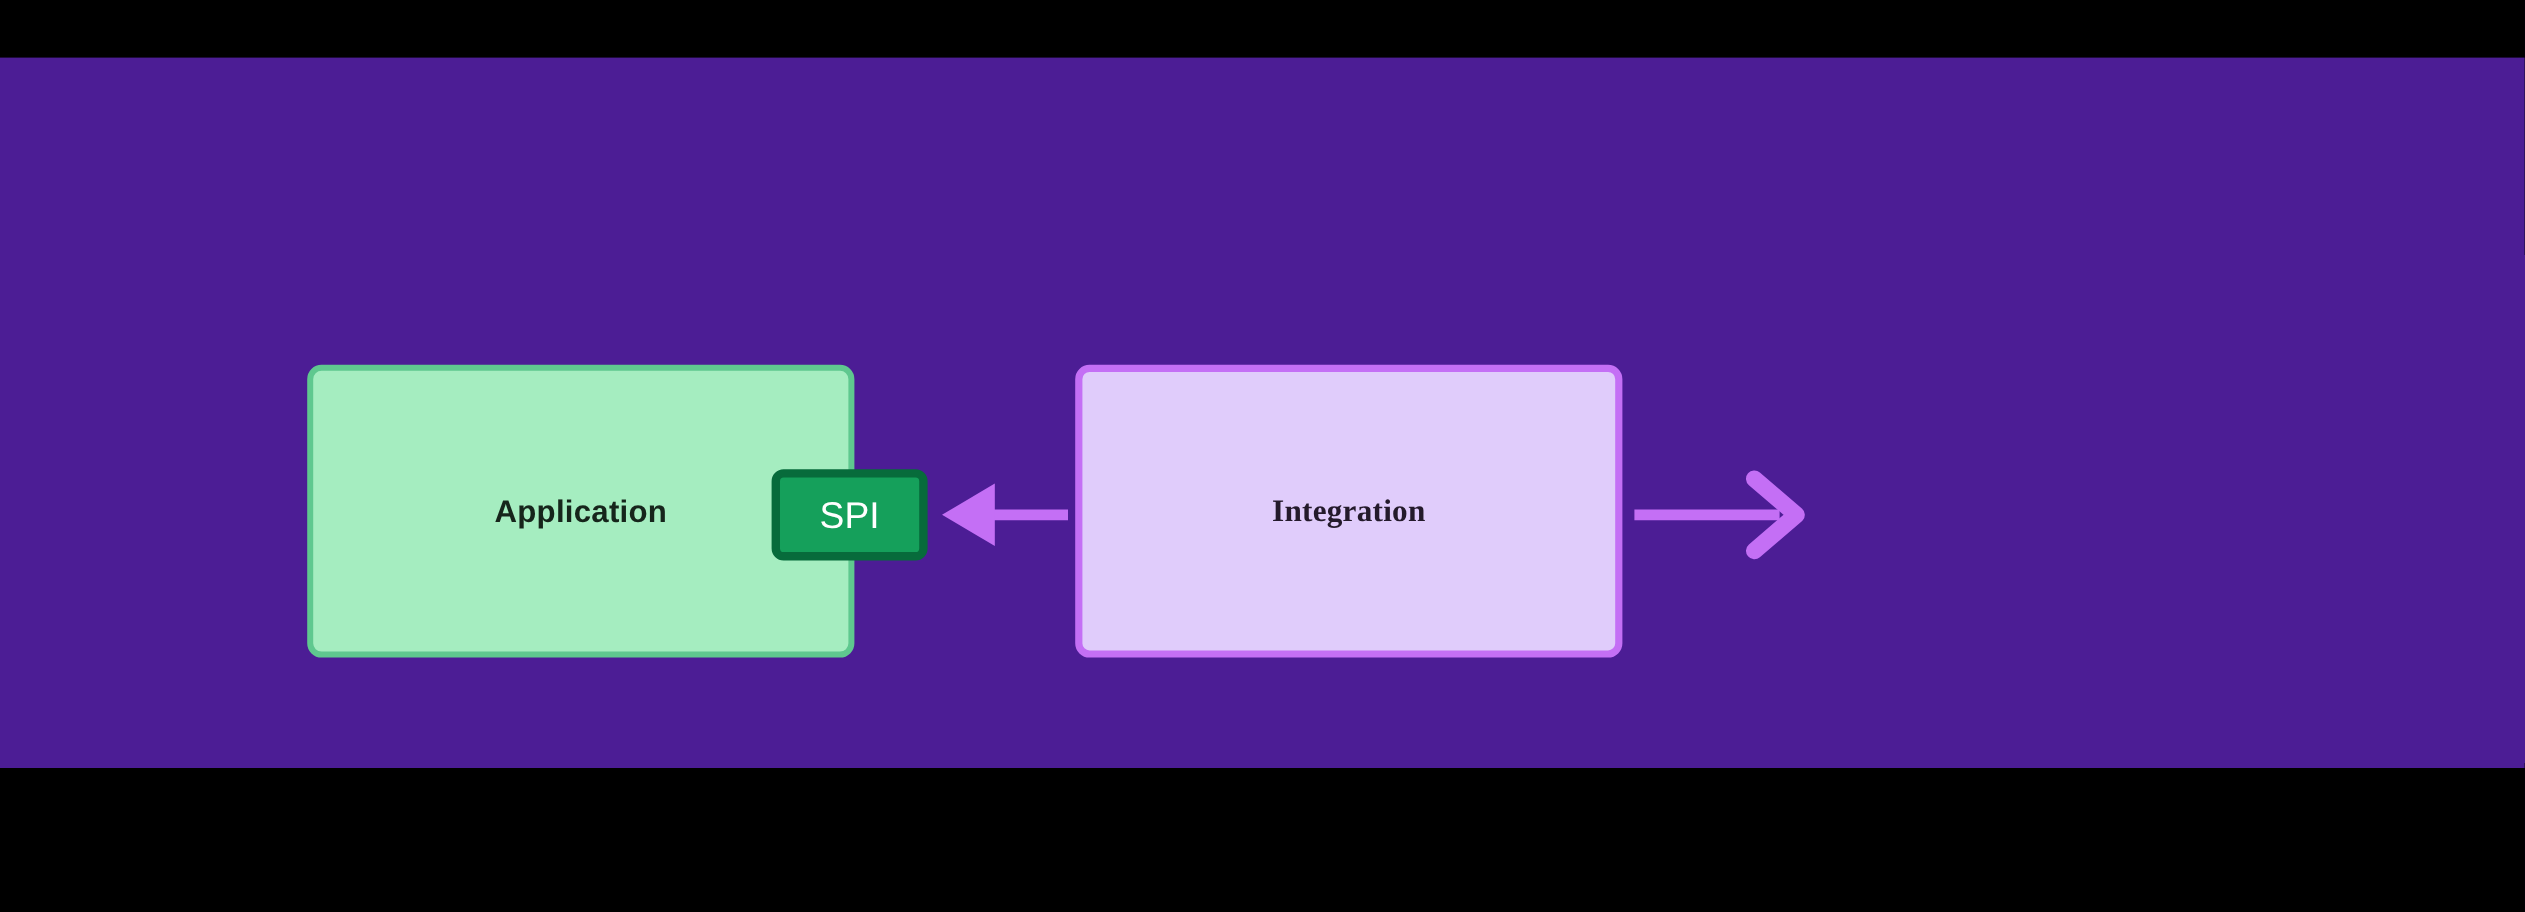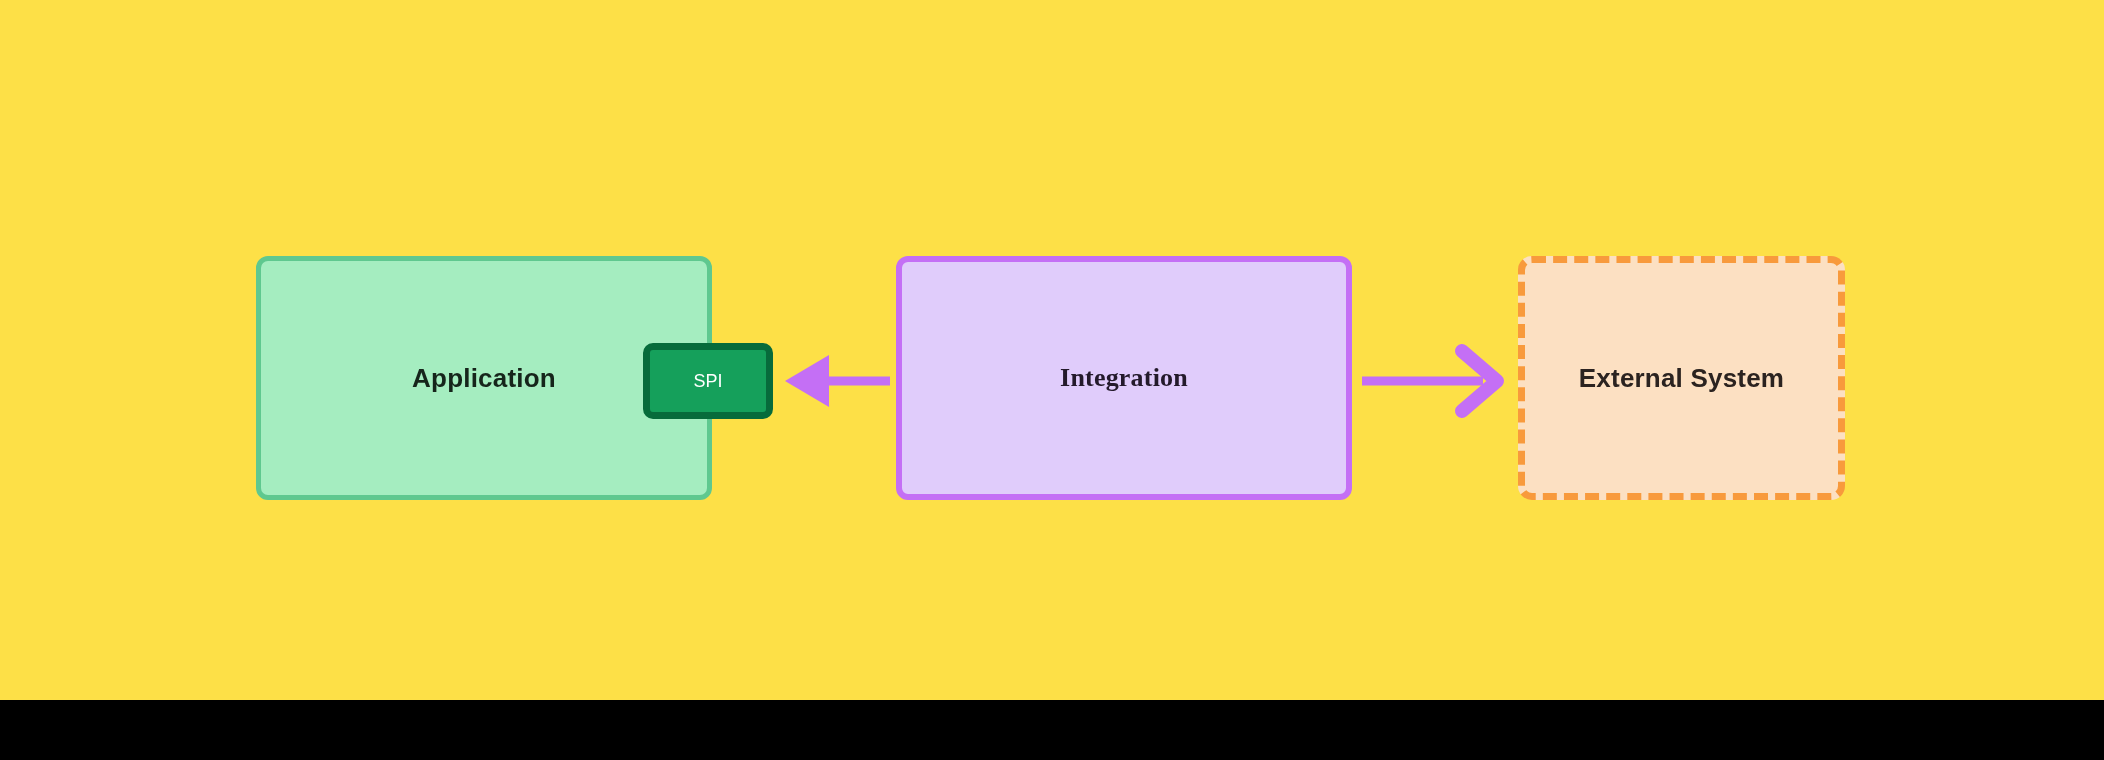--- a/index.html
+++ b/index.html
@@ -12,22 +12,23 @@
     width: 2104px;
     height: 760px;
     overflow: hidden;
     font-family: "Liberation Sans", sans-serif;
     -webkit-font-smoothing: antialiased;
   }
 
   #diagram-canvas {
     position: relative;
     width: 2104px;
-    height: 700px;
-    background: #fde047;
+    height: 592px;
+    background: #4c1d95;
+    margin-top: 48px;
   }
 
   
   .node {
     position: absolute;
     box-sizing: border-box;
     display: flex;
     align-items: center;
     justify-content: center;
     border-radius: 12px;
@@ -86,21 +87,21 @@
     background: #15A05B;
     border: 7px solid #076B3B;
     border-radius: 10px;
     display: flex;
     align-items: center;
     justify-content: center;
     z-index: 6;
   }
   #spi-badge .badge-label {
     color: #FFFFFF;
-    font-size: 18px;
+    font-size: 31px;
     font-weight: normal;
     line-height: 1;
     white-space: nowrap;
   }
 
   
   #edge-layer {
     position: absolute;
     left: 0;
     top: 0;
@@ -129,21 +130,18 @@
   </svg>
 
   <div class="node" id="node-application">
     <span class="node-label">Application</span>
   </div>
 
   <div class="node" id="node-integration">
     <span class="node-label">Integration</span>
   </div>
 
-  <div class="node" id="node-external-system">
-    <span class="node-label">External System</span>
-  </div>
 
   <div id="spi-badge">
     <span class="badge-label">SPI</span>
   </div>
 
 </div>
 
 </body></html>

